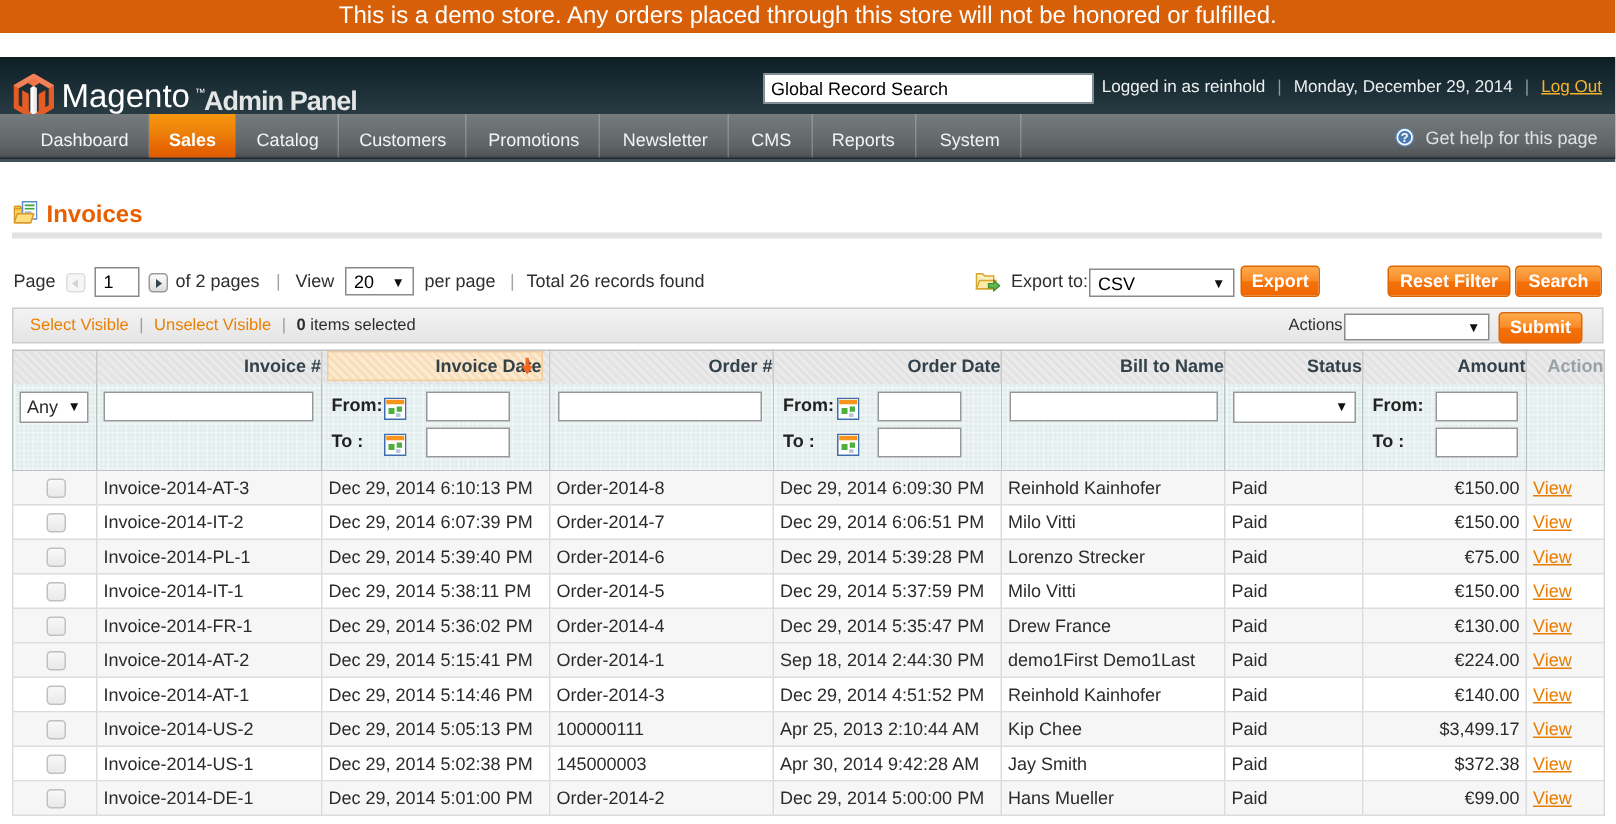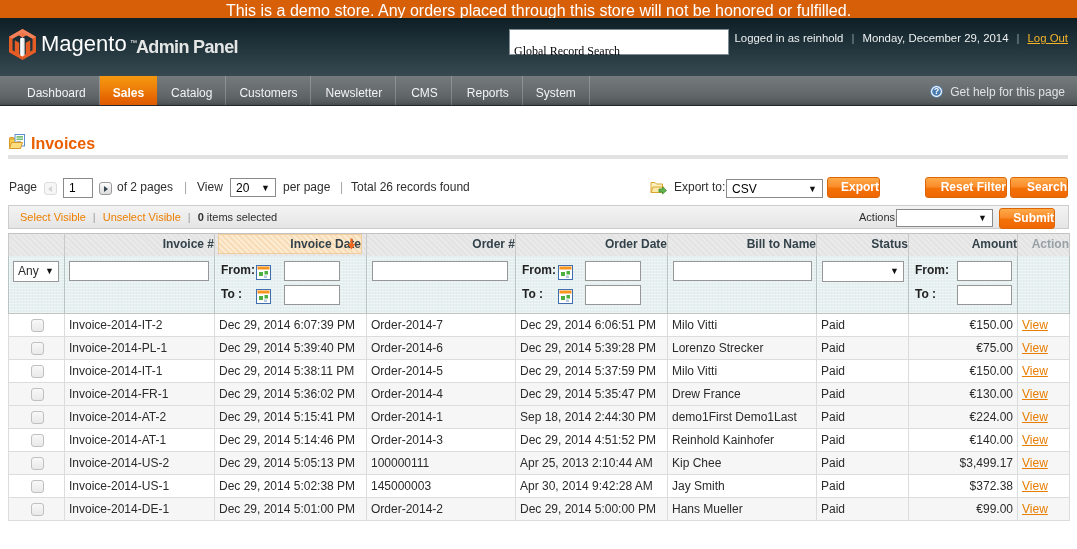--- a/index.html
+++ b/index.html
@@ -1,28 +1,28 @@
 <!DOCTYPE html>
 <html><head><meta charset="utf-8"><style>
 *{margin:0;padding:0;box-sizing:border-box}
 html,body{width:1077px;height:549px;overflow:hidden;background:#fff;
 font-family:"Liberation Sans",sans-serif;position:relative}
 .abs{position:absolute}
 
 .demo{position:absolute;left:0;top:0;width:1077px;height:22px;background:#d75f07;
 color:#fff;font-size:16px;line-height:22px;text-align:center}
 
-.hdr{position:absolute;left:0;top:18px;width:1077px;height:70px;
+.hdr{position:absolute;left:0;top:38px;width:1077px;height:70px;
 background:linear-gradient(180deg,#0e1e25 0%,#1b2d35 28%,#2c3e46 62%,#405159 100%)}
 .mag{position:absolute;left:41px;top:15px;font-size:22px;line-height:22px;color:#fff}
 .tm{position:absolute;left:130px;top:21px;font-size:7px;color:#fff}
 .adm{position:absolute;left:136px;top:20px;font-size:18px;line-height:18px;font-weight:bold;color:#e4e6e6;letter-spacing:-0.65px}
 .search{position:absolute;left:509px;top:11px;width:220px;height:20px;background:#fff;
-border:1px solid #7d8d93;font-size:12px;color:#000;padding:12px 4px;line-height:18px;
-font-family:Liberation Serif, serif}
+border:1px solid #7d8d93;font-size:12px;color:#000;padding:0 4px;line-height:18px;
+font-family:Liberation Sans, sans-serif}
 .hright{position:absolute;right:9px;top:14px;font-size:11.4px;color:#edf0f0}
 .hright .sep{color:#8d9ca1;padding:0 8px}
 .logout{color:#f6b428;text-decoration:underline}
 
 .nav{position:absolute;left:0;top:76px;width:1077px;height:30px;
 background:linear-gradient(180deg,#757a7d 0%,#686d70 45%,#5e6366 75%,#52575a 92%,#45494c 100%);
 border-bottom:1px solid #23282a}
 .nav ul{list-style:none;position:absolute;left:14px;top:0;height:29px}
 .nav li{float:left;height:29px;line-height:35px;padding:0 13px;font-size:12px;
 color:#f2f3f3;border-right:1px solid rgba(255,255,255,.22)}
@@ -51,21 +51,21 @@
 border-left:4.5px solid #344650;border-right:none}
 .pg-in{position:absolute;left:63px;top:7.5px;width:30px;height:20px;border:1px solid #8a8a8a;
 background:#fff;font-size:12px;padding-left:5px;line-height:18px;color:#000}
 .sel{position:absolute;background:#fff;border:1px solid #8a8a8a;font-size:12px;color:#000}
 .sel .tx{position:absolute;left:5px;top:50%;transform:translateY(-50%);line-height:12px}
 .sel .ar{position:absolute;right:5px;top:50%;transform:translateY(-50%);font-size:9px;color:#111}
 .sel20{left:230px;top:8px;width:46px;height:19px}
 .selcsv{left:726px;top:9px;width:97px;height:19px}
 .btn{position:absolute;top:7px;height:21px;border:1px solid #dd6604;border-radius:3px;
 background:linear-gradient(180deg,#ffaa4a 0%,#f98a29 48%,#f47207 52%,#ef6703 100%);
-color:#fff;font-weight:bold;font-size:12px;text-align:right;line-height:19px}
+color:#fff;font-weight:bold;font-size:12px;text-align:center;line-height:19px}
 .b-export{left:827px;width:53px}
 .b-reset{left:925px;width:82px}
 .b-search{left:1010px;width:58px}
 .eicon{position:absolute;left:650px;top:10px}
 
 .mass{position:absolute;left:8px;top:205px;width:1061px;height:24px;
 background:linear-gradient(180deg,#f3f3f3,#e5e5e5);border:1px solid #ccc;
 font-size:11px;color:#2e2e2e;line-height:22px}
 .mass .links{position:absolute;left:11px}
 .mass a{color:#ec7f00}
@@ -126,20 +126,21 @@
     <span class="adm">Admin Panel</span>
   <div class="search">Global Record Search</div>
   <div class="hright">Logged in as reinhold<span class="sep">|</span>Monday, December 29, 2014<span class="sep">|</span><span class="logout">Log Out</span></div>
 </div>
 <div class="nav">
   <ul>
     <li>Dashboard</li>
       <li class="active">Sales</li>
       <li>Catalog</li>
       <li>Customers</li>
+      <li>Promotions</li>
       <li>Newsletter</li>
       <li>CMS</li>
       <li>Reports</li>
       <li>System</li>
   </ul>
   <div class="help"><svg width="13" height="13" viewBox="0 0 13 13">
         <circle cx="6.5" cy="6.5" r="6.2" fill="#5d90c3"></circle>
         <circle cx="6.5" cy="6.5" r="4.9" fill="#4a7cb2" stroke="#fff" stroke-width="1.1"></circle>
         <text x="6.5" y="9.4" text-anchor="middle" font-size="8.5" font-weight="bold" fill="#fff" font-family="Liberation Sans">?</text>
       </svg>Get help for this page</div>
@@ -290,20 +291,33 @@
           </span>
         </td>
     <td>
       <span class="flab" style="left:6px;top:7px">From:</span>
       <span class="fin" style="left:48px;top:5px;width:55px"></span>
       <span class="flab" style="left:6px;top:31px">To :</span>
       <span class="fin" style="left:48px;top:29px;width:55px"></span>
     </td>
     <td></td>
   </tr>
+  <tr class="data odd">
+        <td>
+          <div class="cbx"></div>
+        </td>
+        <td>Invoice-2014-AT-3</td>
+        <td>Dec 29, 2014 6:10:13 PM</td>
+        <td>Order-2014-8</td>
+        <td>Dec 29, 2014 6:09:30 PM</td>
+        <td>Reinhold Kainhofer</td>
+        <td>Paid</td>
+        <td class="am">€150.00</td>
+        <td><a class="view">View</a></td>
+      </tr>
   <tr class="data even">
         <td>
           <div class="cbx"></div>
         </td>
         <td>Invoice-2014-IT-2</td>
         <td>Dec 29, 2014 6:07:39 PM</td>
         <td>Order-2014-7</td>
         <td>Dec 29, 2014 6:06:51 PM</td>
         <td>Milo Vitti</td>
         <td>Paid</td>

